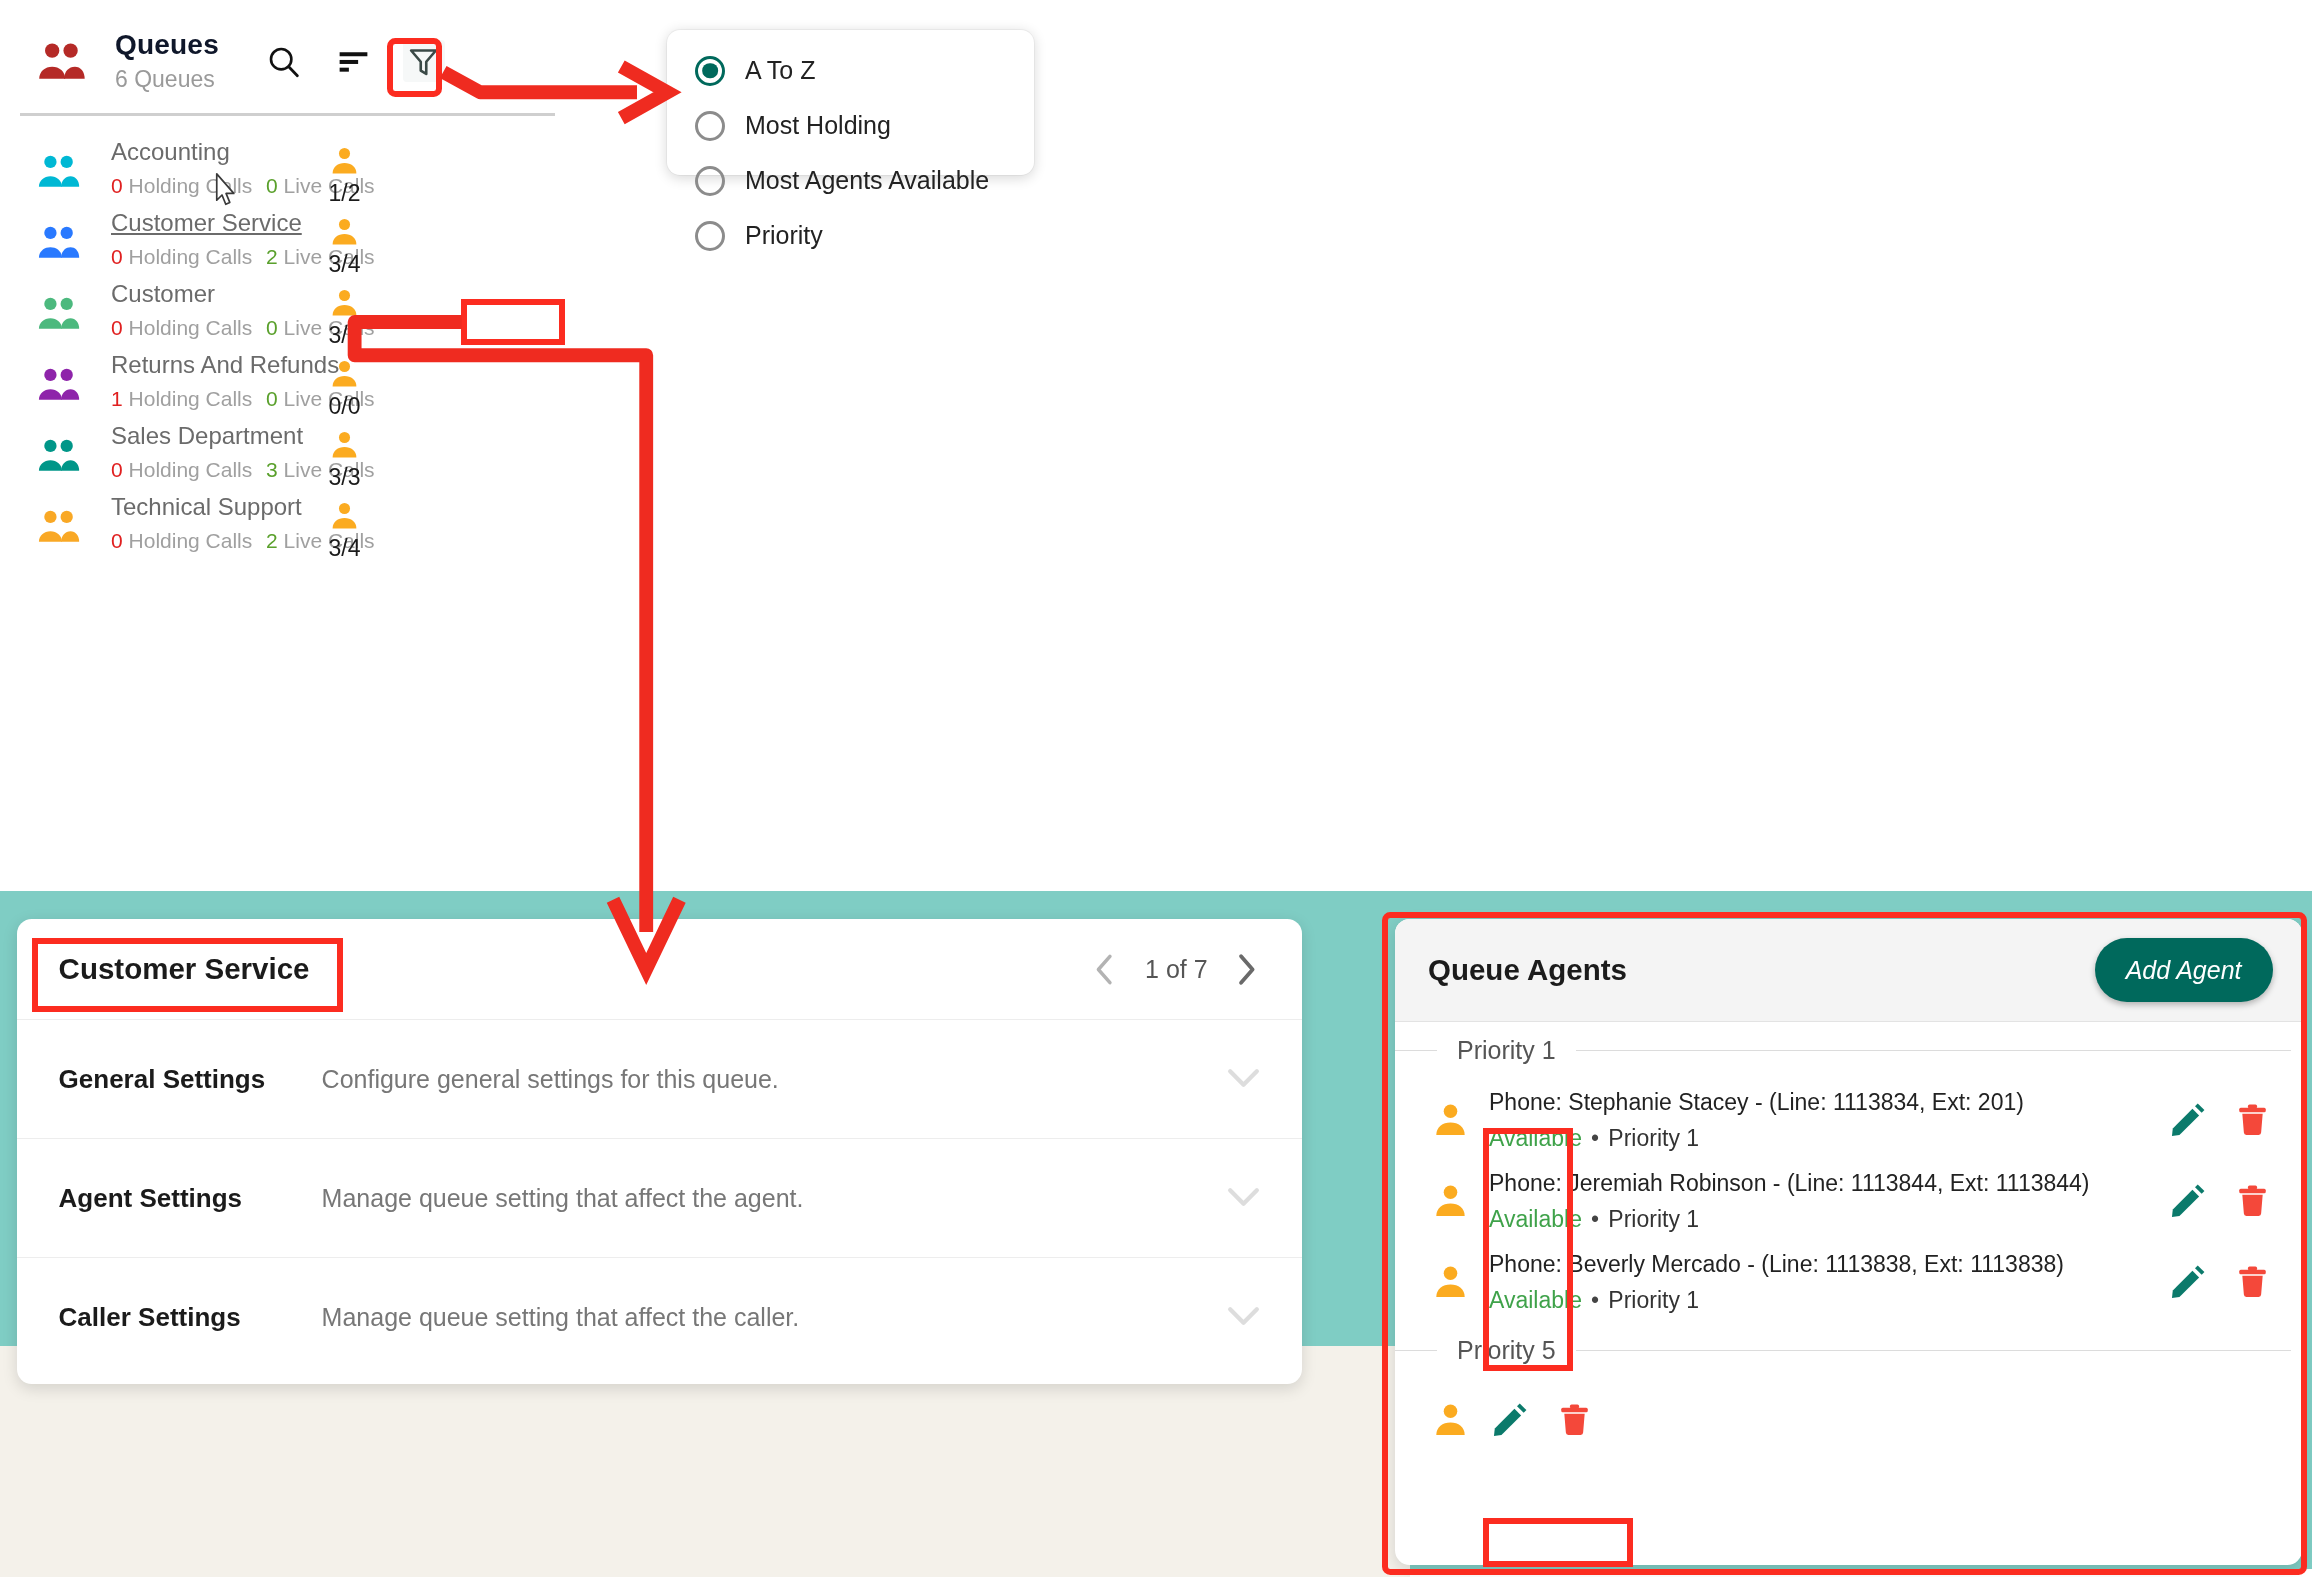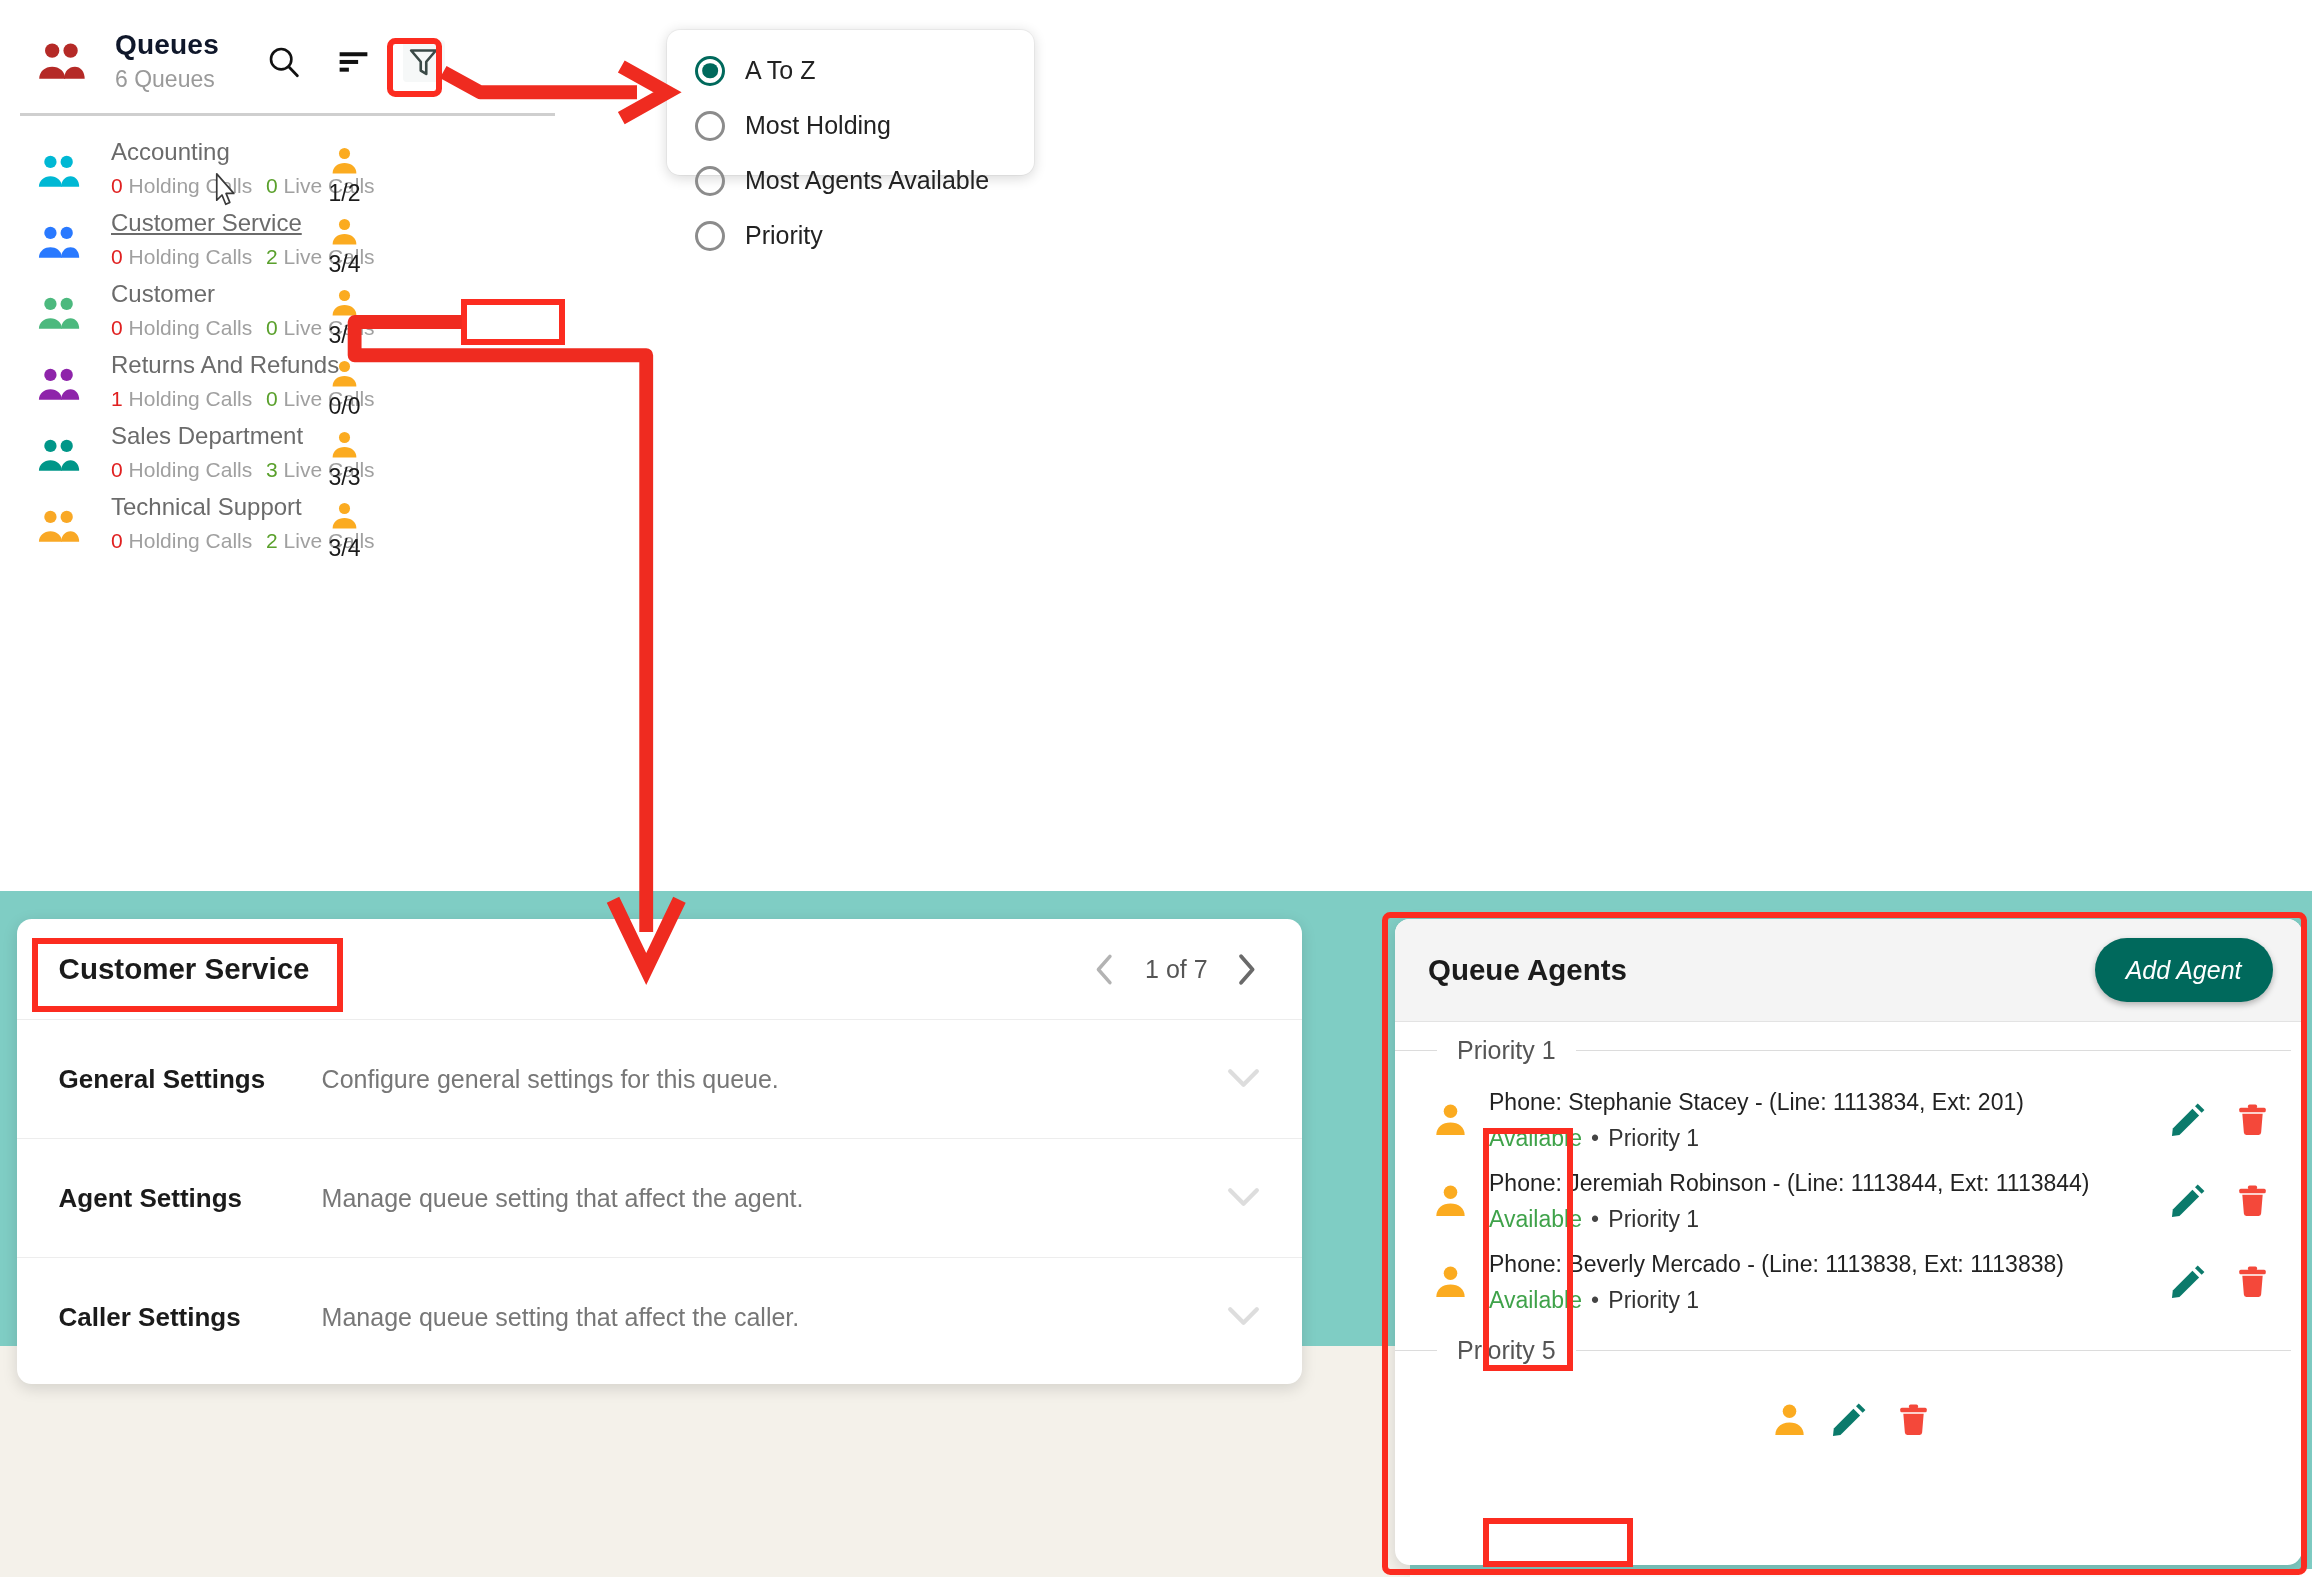--- a/index.html
+++ b/index.html
@@ -81,21 +81,21 @@
   }
   .ag-head { height:103px; background:#f4f4f4; display:flex; align-items:center; justify-content:space-between; padding:0 29.5px 0 33px; border-bottom:1.4px solid #e3e3e3;}
   .ag-title { font-size:29.5px; font-weight:bold; color:#1b1b1b; }
   .add-btn { background:#00695c; color:#fff; font-size:25px; border:none; border-radius:33px; padding:17.5px 31px; cursor:pointer;
              box-shadow:0 2.8px 6.5px rgba(0,0,0,.28); font-family:"Liberation Sans", sans-serif;font-style:italic; }
   .ag-body { padding:0; }
   .prio-sep { display:flex; align-items:center; height:57px; padding:0 11px 0 0; }
   .prio-sep .line-s { width:42px; height:1.4px; background:#dcdcdc; }
   .prio-sep .ptxt { font-size:25px; color:#555; padding:0 20px; white-space:nowrap; }
   .prio-sep .line-l { flex:1; height:1.4px; background:#dcdcdc; }
-  .ag-row { display:flex; align-items:center; height:81px; padding-left:37px; padding-right:20px;justify-content:center; }
+  .ag-row { display:flex; align-items:center; height:81px; padding-left:37px; padding-right:20px; }
   .ag-row .uico { width:37px; height:37px; flex:0 0 37px; margin-right:20px; }
   .ag-info { flex:1; }
   .ag-line1 { font-size:23px; color:#222; line-height:28px; }
   .ag-line2 { font-size:23px; margin-top:8.3px; line-height:26px; color:#333;}
   .st-avail { color:#3fa24a; }
   .st-unavail { color:#e0483a; }
   .dotsep { color:#444; padding:0 2.8px; }
   .ag-actions { display:flex; align-items:center; gap:24px; padding-right:9.2px;}
   .ag-actions .act { width:41px; height:41px; cursor:pointer; display:flex; align-items:center; justify-content:center;}
 

